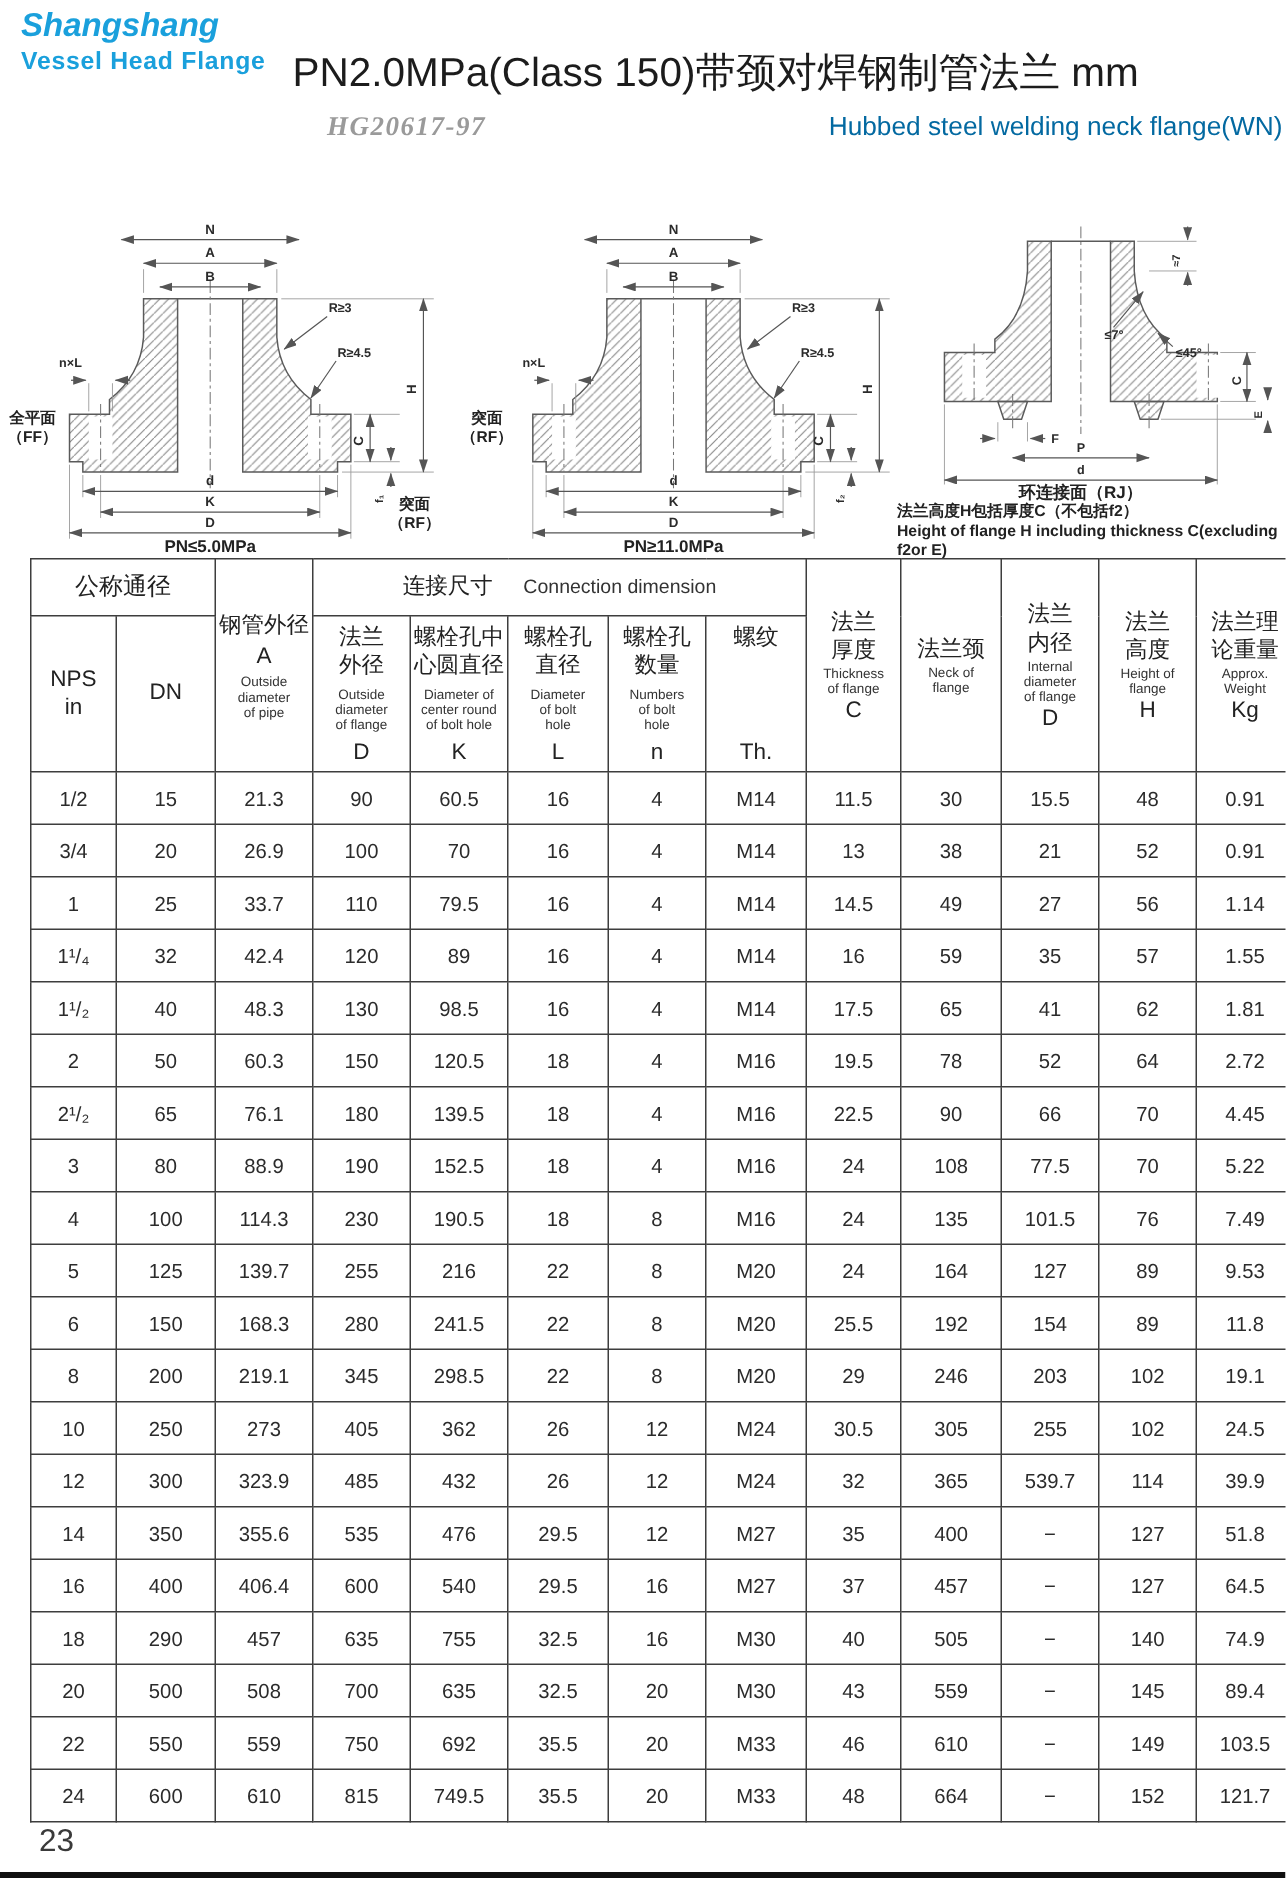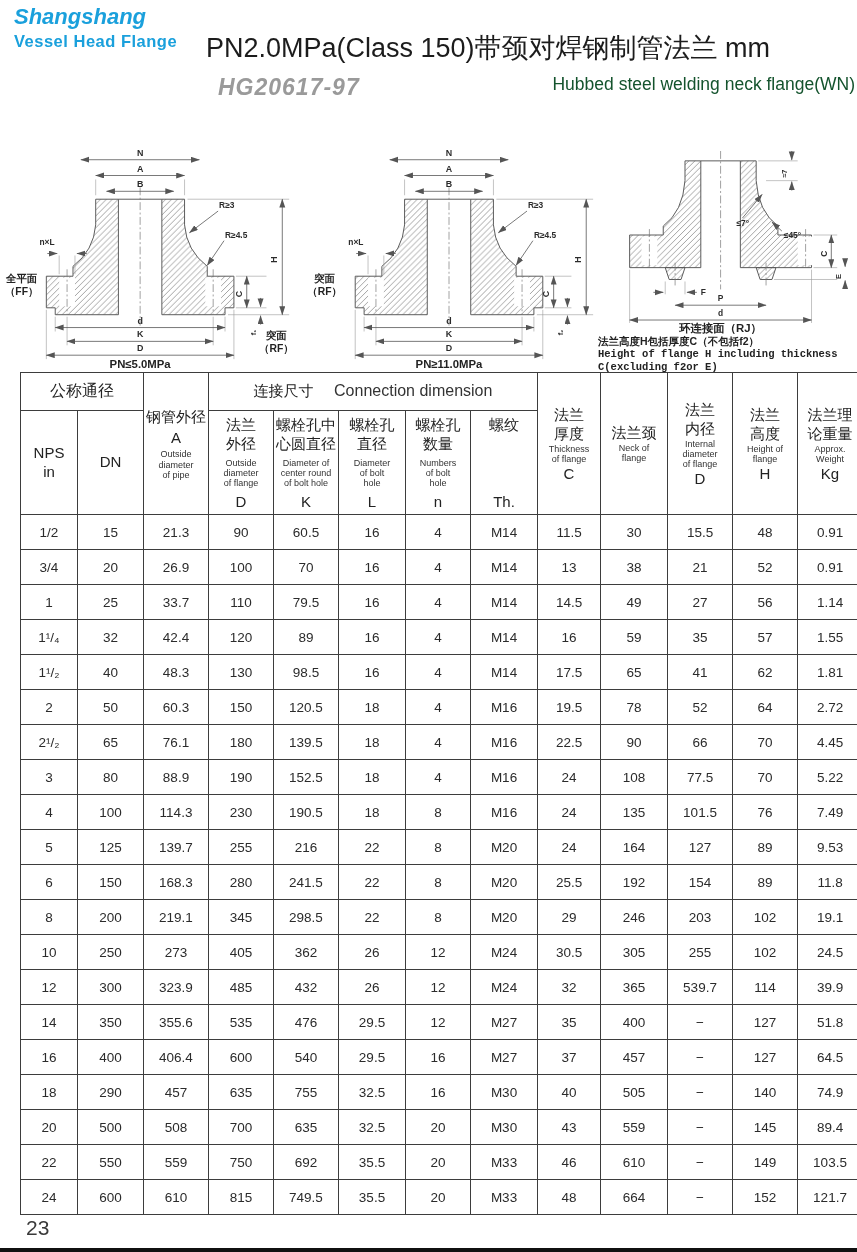--- a/index.html
+++ b/index.html
@@ -4,45 +4,45 @@
 <style>
   * { margin:0; padding:0; box-sizing:border-box; }
   body { background:#fff; font-family:"Liberation Sans","DejaVu Sans",sans-serif; color:#222; }
   .page { position:relative; width:857px; height:1252px; background:#fff; overflow:hidden; }
 
   
   .header { position:absolute; top:0; left:0; width:857px; height:135px; }
   .logo { position:absolute; top:6px; left:14px; width:195px; color:#1aa0dc; }
   .logo-main { font-size:22px; font-weight:bold; font-style:italic; letter-spacing:0px; line-height:1.0; }
   .logo-sub { font-size:16.5px; font-weight:bold; margin-top:4px; letter-spacing:0.5px; }
-  .title { position:absolute; top:30px; left:206px; width:644px; font-size:27px; color:#1c1c1c; white-space:nowrap; }
-  .std { position:absolute; top:74px; left:218px; font-size:23px; font-weight:bold; font-style:italic; color:#9a9a9a; letter-spacing:1px; }
-  .subtitle-en { position:absolute; top:74px; right:2px; font-size:17.5px; color:#14532d; }
+  .title { position:absolute; top:30px; left:195px; width:644px; font-size:27px; color:#1c1c1c; white-space:nowrap; }
+  .std { position:absolute; top:74px; left:218px; font-size:18px; font-weight:bold; font-style:italic; color:#9a9a9a; letter-spacing:1px;font-family:Liberation Serif, serif; }
+  .subtitle-en { position:absolute; top:74px; right:2px; font-size:17.5px; color:#0369a1; }
 
   
   .diagrams { position:absolute; top:138px; left:0; width:857px; height:232px; display:flex; }
   .diag { position:relative; }
   .diag svg text { font-family:"Liberation Sans","DejaVu Sans",sans-serif; }
   .rj-notes { position:absolute; left:0; bottom:-4px; width:100%; line-height:1.25; }
   .rj-note-cn { font-size:10.5px; font-weight:bold; color:#222; }
-  .rj-note-en { font-size:10.5px; font-weight:bold; color:#222;font-family:Liberation Mono, monospace; }
+  .rj-note-en { font-size:10.5px; font-weight:bold; color:#222; }
 
   
   table.spec { position:absolute; top:372px; left:20px; width:841px; border-collapse:collapse; table-layout:fixed; }
   table.spec th, table.spec td { border:1.5px solid #3d3d3d; text-align:center; vertical-align:middle; font-weight:normal; }
   table.spec td { height:35px; font-size:13.5px; color:#2b2b2b; padding:0; }
   .band-top { height:38px; font-size:16px; color:#222; }
   .band-low { height:104px; }
   .cellwrap { height:100%; display:flex; flex-direction:column; align-items:center; justify-content:space-between; padding:5px 1px 4px; }
   .cellwrap.center { justify-content:center; gap:3px; }
   .cn { font-size:15px; line-height:1.25; white-space:pre-line; color:#222; }
   .en { font-size:9px; line-height:1.15; white-space:pre-line; color:#333; }
   .sym { font-size:15px; color:#222; }
   .conn-inline .cn { display:inline; }
-  .conn-inline .en { display:inline; font-size:16px; margin-left:16px; }
+  .conn-inline .en { display:inline; font-size:13px; margin-left:16px; }
 
   
   .pageno { position:absolute; left:26px; top:1216px; font-size:21px; color:#3a3a3a; }
   .bottom-rule { position:absolute; left:0; bottom:0; width:857px; height:4px; background:#101010; }
 </style>
 </head>
 <body>
 
 <div class="page">
 

